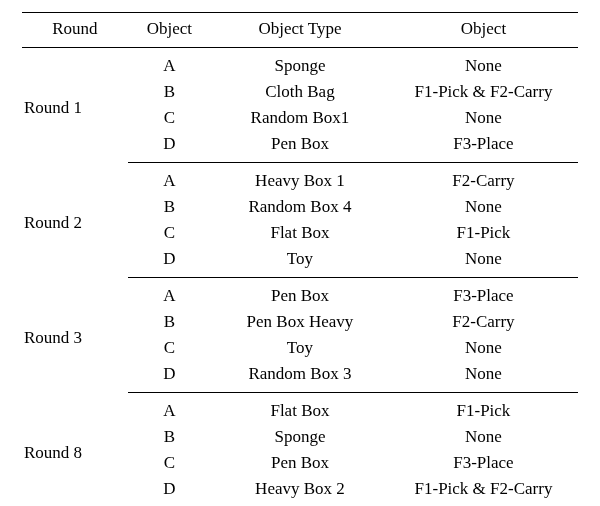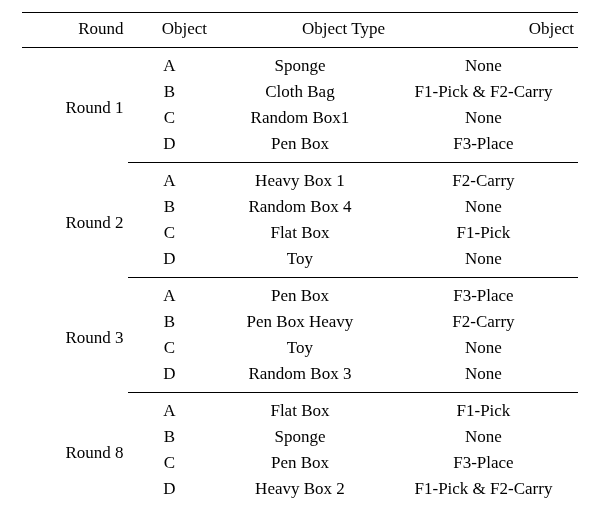--- a/index.html
+++ b/index.html
@@ -14,32 +14,32 @@
       background: #fff;
       width: 600px;
       padding: 12px 22px;
     }
     table {
       width: 100%;
       border-collapse: collapse;
     }
     thead tr th {
       font-weight: normal;
-      text-align: right;
+      text-align: center;
       padding: 6px 4px 8px 4px;
       border-top: 1.5px solid #000;
       border-bottom: 1px solid #000;
     }
     tbody td {
       text-align: center;
       padding: 3px 4px;
       vertical-align: middle;
     }
     tbody td.round-cell {
-      text-align: right;
+      text-align: left;
       padding-left: 2px;
     }
     tbody tr.group-top td {
       padding-top: 8px;
     }
     tbody tr.group-bottom td {
       padding-bottom: 8px;
     }
     tbody tr.group-sep td {
       border-bottom: 1px solid #000;

